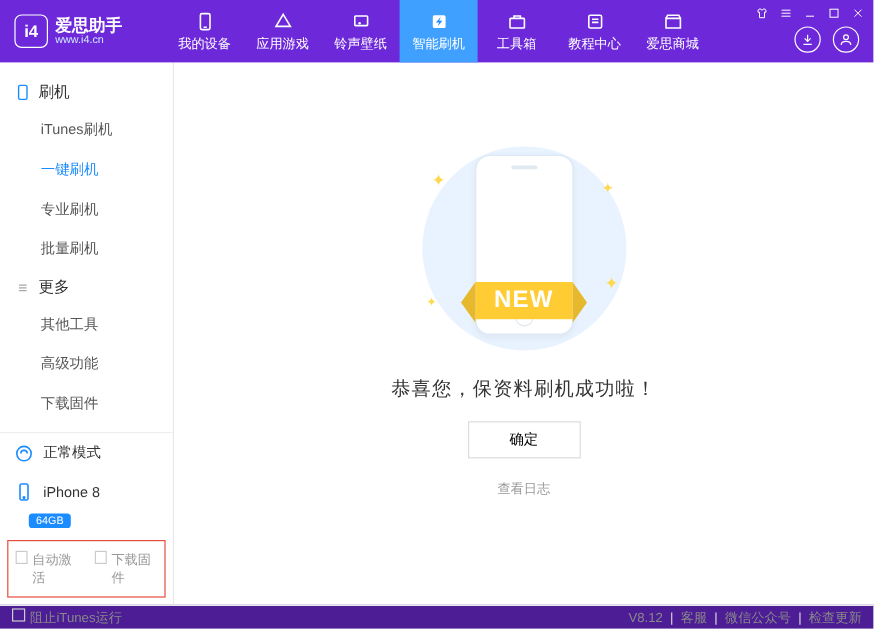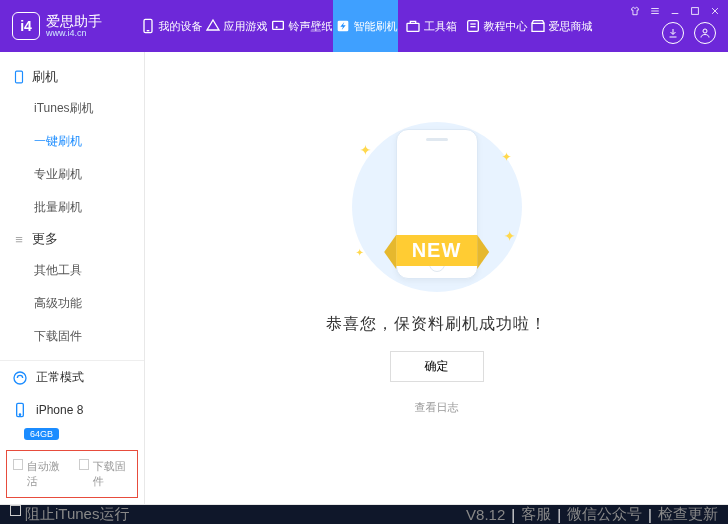--- a/index.html
+++ b/index.html
@@ -2,25 +2,25 @@
 <html><head>
   <meta charset="utf-8">
   <style>
     * { margin: 0; padding: 0; box-sizing: border-box; font-family: "Microsoft YaHei", Arial, sans-serif; }
     body { width: 728px; height: 524px; overflow: hidden; background: #fff; font-size: 12px; }
 
     
     .header { height: 52px; background: #6d28d9; display: flex; align-items: center; padding: 0 8px; position: relative; }
     .logo-block { display: flex; align-items: center; gap: 6px; padding-left: 4px; width: 130px; }
     .logo-circle { width: 28px; height: 28px; border: 1.5px solid #fff; border-radius: 6px; display: flex; align-items: center; justify-content: center; color: #fff; font-weight: bold; font-size: 14px; }
-    .logo-text { color: #fff; font-size: 14px; font-weight: normal; line-height: 1.1; }
+    .logo-text { color: #fff; font-size: 14px; font-weight: bold; line-height: 1.1; }
     .logo-sub { color: #d0e8ff; font-size: 9px; line-height: 1; }
 
     .nav { display: flex; height: 100%; }
-    .nav-item { width: 65px; display: flex; flex-direction: row; align-items: center; justify-content: center; gap: 2px; color: #fff; font-size: 11px; }
+    .nav-item { width: 65px; display: flex; flex-direction: column; align-items: center; justify-content: center; gap: 2px; color: #fff; font-size: 11px; }
     .nav-item.active { background: #3fa0ff; }
     .nav-icon { width: 18px; height: 18px; display: flex; align-items: center; justify-content: center; font-size: 16px; }
 
     .window-controls { position: absolute; right: 6px; top: 4px; display: flex; gap: 6px; color: #fff; font-size: 10px; }
     .win-btn { width: 14px; height: 14px; display: flex; align-items: center; justify-content: center; cursor: pointer; }
 
     .header-right-icons { position: absolute; right: 12px; bottom: 8px; display: flex; gap: 10px; }
     .circ-btn { width: 22px; height: 22px; border: 1.5px solid #fff; border-radius: 50%; display: flex; align-items: center; justify-content: center; color: #fff; font-size: 12px; }
 
     
@@ -54,21 +54,21 @@
     .banner-body { background: #ffcc33; color: #fff; font-weight: bold; font-size: 20px; padding: 4px 16px; letter-spacing: 1px; position: relative; }
     .banner-body::before, .banner-body::after { content: ""; position: absolute; top: 0; width: 0; height: 0; border-top: 17px solid transparent; border-bottom: 17px solid transparent; }
     .banner-body::before { left: -12px; border-right: 12px solid #e6b82e; }
     .banner-body::after { right: -12px; border-left: 12px solid #e6b82e; }
 
     .success-text { margin-top: 22px; font-size: 16px; color: #333; letter-spacing: 1px; }
     .confirm-btn { margin-top: 16px; border: 1px solid #ddd; background: #fff; padding: 6px 34px; font-size: 12px; color: #000000; cursor: pointer; }
     .log-link { margin-top: 18px; font-size: 11px; color: #999; cursor: pointer; }
 
     
-    .statusbar { height: 20px; background: #0f172a; border-top: 1px solid #e8e8e8; display: flex; align-items: center; font-size: 15px; color: #888; padding: 0 10px; }
+    .statusbar { height: 20px; background: #4c1d95; border-top: 1px solid #e8e8e8; display: flex; align-items: center; font-size: 11px; color: #888; padding: 0 10px; }
     .statusbar .left { display: flex; align-items: center; gap: 6px; }
     .statusbar .right { margin-left: auto; display: flex; align-items: center; gap: 6px; }
     .sep { color: #ddd; }
   </style>
 </head>
 <body>
 
 <div class="header">
   <div class="logo-block">
     <div class="logo-circle">i4</div>

